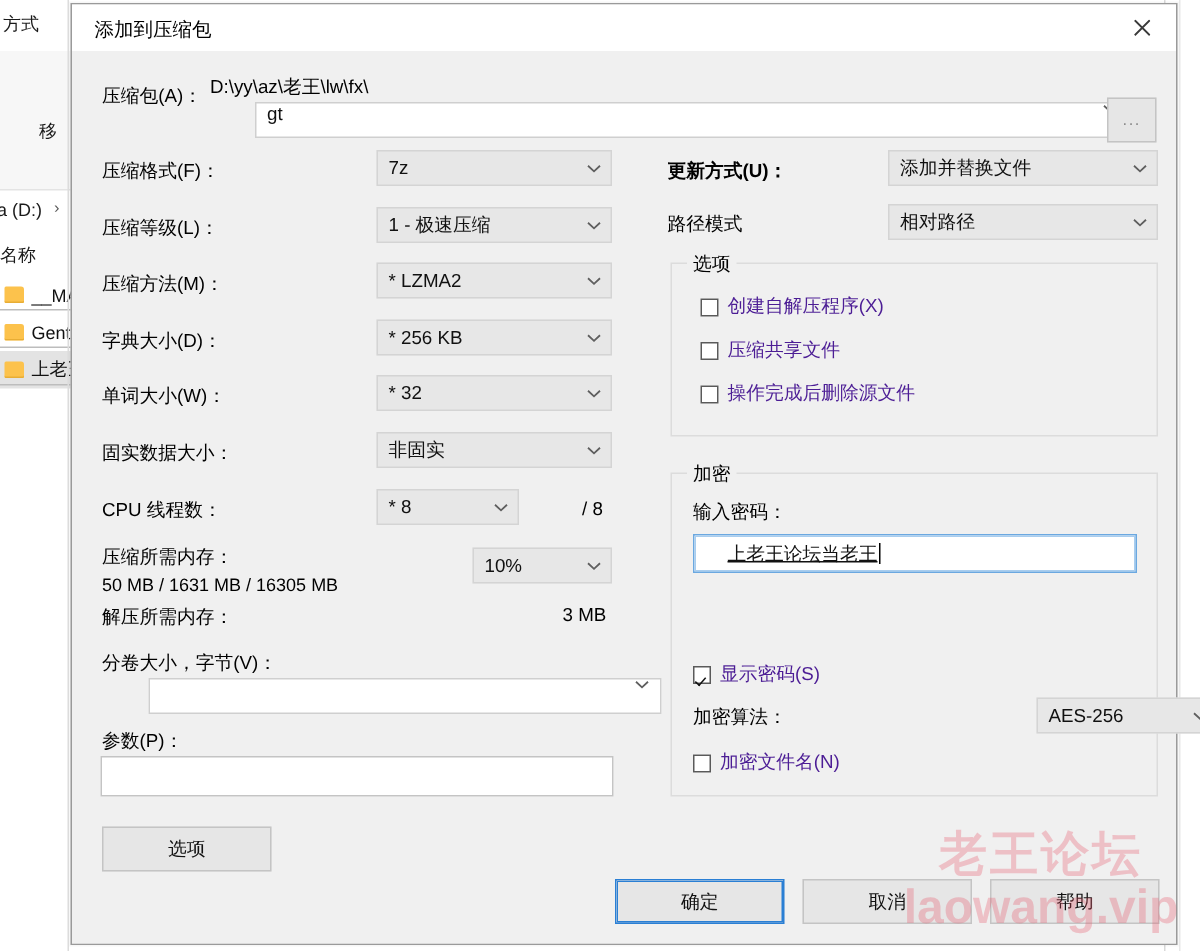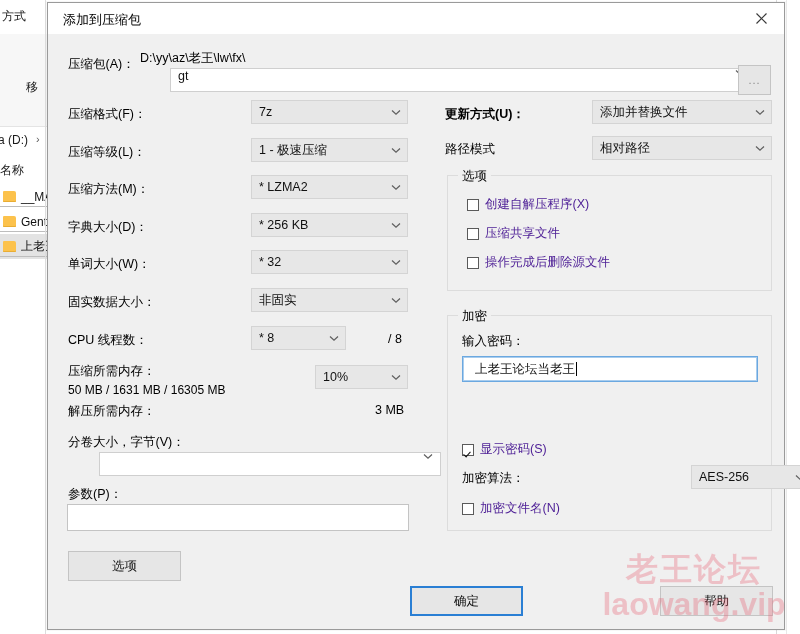--- a/index.html
+++ b/index.html
@@ -55,21 +55,21 @@
   .combo .ca svg{display:block;}
 
   
   .wcombo{position:absolute;background:#ffffff;border:1px solid #cfcfcf;box-sizing:border-box;
           display:flex;align-items:flex-start;height:24px;margin-left:32px;}
   .wcombo .ct{padding-left:7px;font-size:12.5px;color:#111;white-space:nowrap;overflow:hidden;flex:1;}
   .wcombo .ca{width:24px;display:flex;align-items:center;justify-content:center;color:#5f5f5f;}
 
   .tinput{position:absolute;background:#ffffff;border:1px solid #c4c4c4;box-sizing:border-box;
           height:24px;display:flex;align-items:center;}
-  .tinput .tt{padding-left:12px;font-size:12.5px;color:#111;white-space:nowrap;}
+  .tinput .tt{padding-left:22px;font-size:12.5px;color:#111;white-space:nowrap;text-decoration:underline;}
 
   .tinput.focus{border:1px solid #6ba8e0;box-shadow:0 0 0 1px #a9cdee inset;}
   .caret{display:inline-block;width:1px;height:14px;background:#000;margin-left:1px;vertical-align:-2px;}
 
   
   .btn{position:absolute;background:#e6e6e6;border:1px solid #c4c4c4;box-sizing:border-box;
        display:flex;align-items:center;justify-content:center;font-size:12.5px;color:#111;}
   .btn.primary{background:#e6e6e6;border:1px solid #2a7fd4;box-shadow:0 0 0 1px #2a7fd4 inset;}
 
   
@@ -331,20 +331,23 @@
         <span class="cblbl">加密文件名(N)</span>
       </div>
     </div>
 
     <div class="btn" style="left:20px;top:517px;width:113px;height:30px;">
       <span>选项</span>
     </div>
     <div class="btn primary" style="left:362px;top:552px;width:113px;height:30px;">
       <span>确定</span>
     </div>
+    <div class="btn" style="left:487px;top:552px;width:113px;height:30px;">
+      <span>取消</span>
+    </div>
     <div class="btn" style="left:612px;top:552px;width:113px;height:30px;">
       <span>帮助</span>
     </div>
 
   </div>
 
   <div id="wm">
     <span class="w1">老王论坛</span>
     <span class="w2">laowang.vip</span>
   </div>

